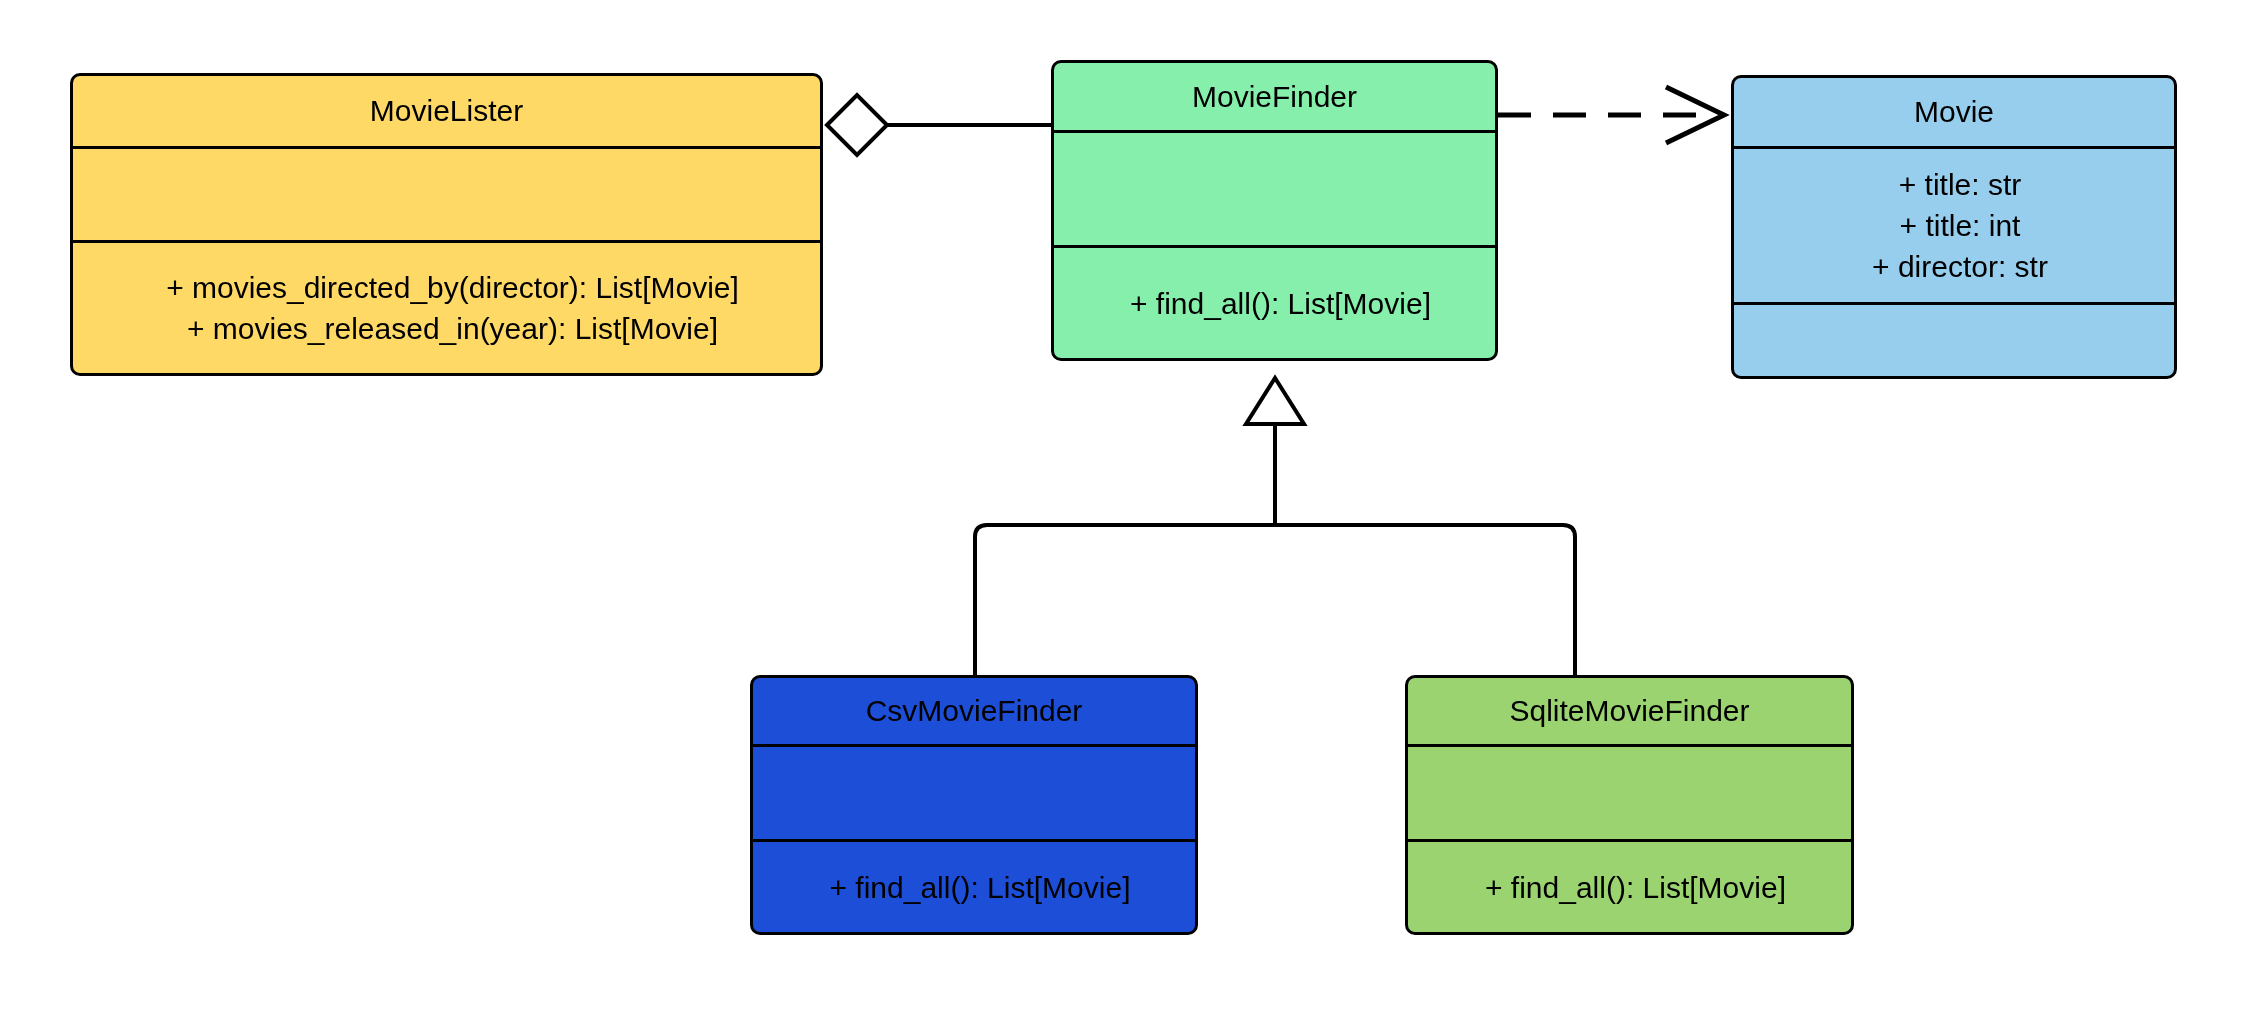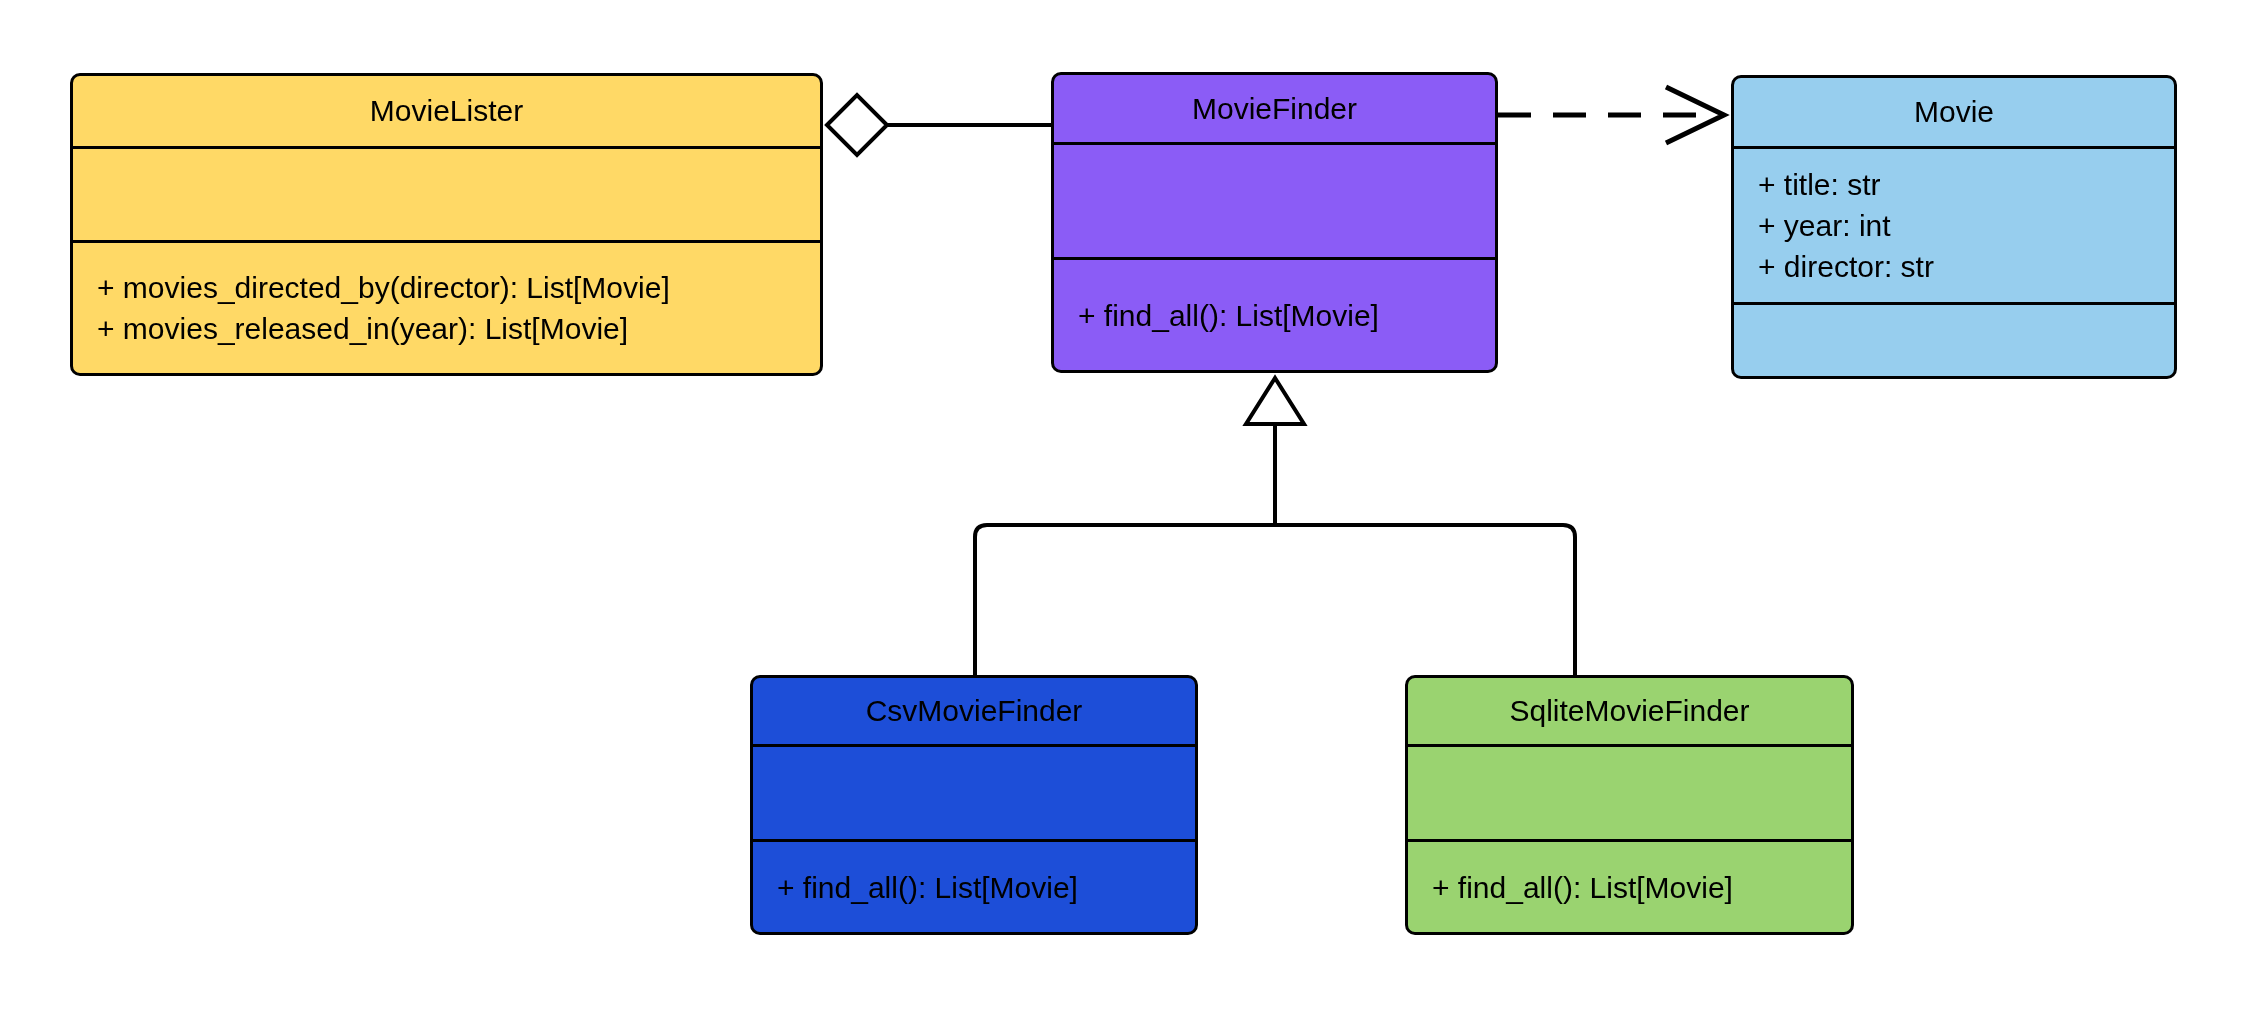--- a/index.html
+++ b/index.html
@@ -42,20 +42,21 @@
   }
 
   .sec.members {
     display: flex;
     flex-direction: column;
     justify-content: center;
     padding: 0 12px 0 24px;
     font-size: 30px;
     line-height: 41px;
     white-space: nowrap;
+    align-items: center;
   }
 
   .sec.grow { flex: 1; }
 </style>
 </head>
 <body>
 
 <div class="canvas">
 
   <svg class="edges" viewBox="0 0 2250 1011" xmlns="http://www.w3.org/2000/svg">
@@ -81,33 +82,33 @@
 
   <div class="uml-class" style="left: 70px; top: 73px; width: 753px; height: 303px; background-color: rgb(255, 217, 102); border-color: rgb(0, 0, 0);">
     <div class="sec title" style="height:70px;">MovieLister</div>
     <div class="sec grow" style="height:94px; flex:0 0 94px;"></div>
     <div class="sec members grow">
       <div>+ movies_directed_by(director): List[Movie]</div>
       <div>+ movies_released_in(year): List[Movie]</div>
     </div>
   </div>
 
-  <div class="uml-class" style="left: 1051px; top: 72px; width: 447px; height: 301px; background-color: #8b5cf6; border-color: rgb(0, 0, 0);">
+  <div class="uml-class" style="left: 1051px; top: 60px; width: 447px; height: 301px; background-color: #86efac; border-color: rgb(0, 0, 0);">
     <div class="sec title" style="height:67px;">MovieFinder</div>
     <div class="sec" style="flex:0 0 115px;"></div>
     <div class="sec members grow">
       <div>+ find_all(): List[Movie]</div>
     </div>
   </div>
 
   <div class="uml-class" style="left: 1731px; top: 75px; width: 446px; height: 304px; background-color: rgb(151, 206, 238); border-color: rgb(0, 0, 0);">
     <div class="sec title" style="height:68px;">Movie</div>
     <div class="sec members" style="flex:0 0 156px;">
       <div>+ title: str</div>
-      <div>+ year: int</div>
+      <div>+ title: int</div>
       <div>+ director: str</div>
     </div>
     <div class="sec grow"></div>
   </div>
 
   <div class="uml-class" style="left: 750px; top: 675px; width: 448px; height: 260px; background-color: #1d4ed8; border-color: rgb(0, 0, 0);">
     <div class="sec title" style="height:66px;">CsvMovieFinder</div>
     <div class="sec" style="flex:0 0 95px;"></div>
     <div class="sec members grow">
       <div>+ find_all(): List[Movie]</div>

